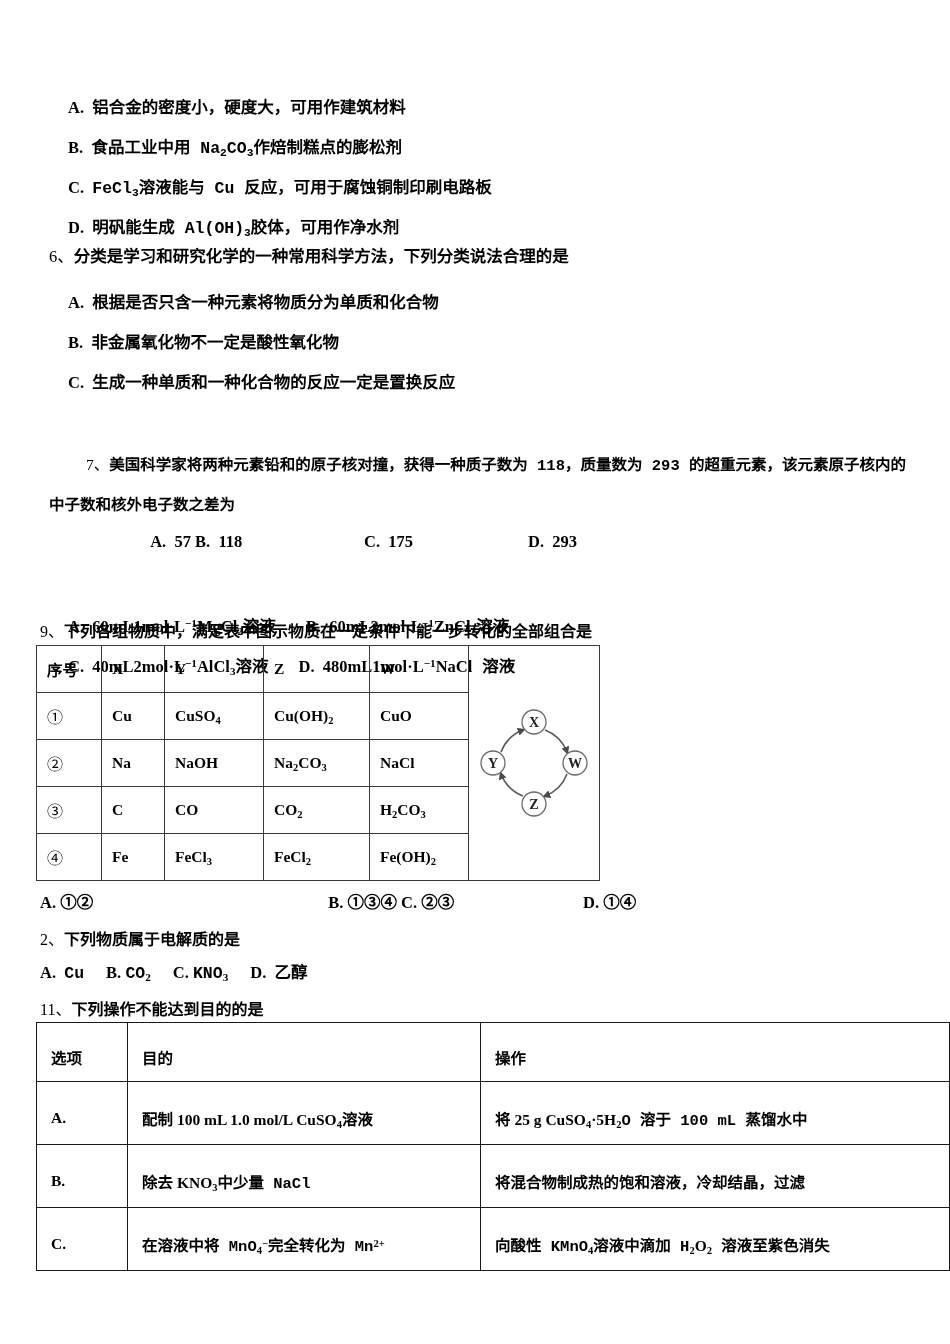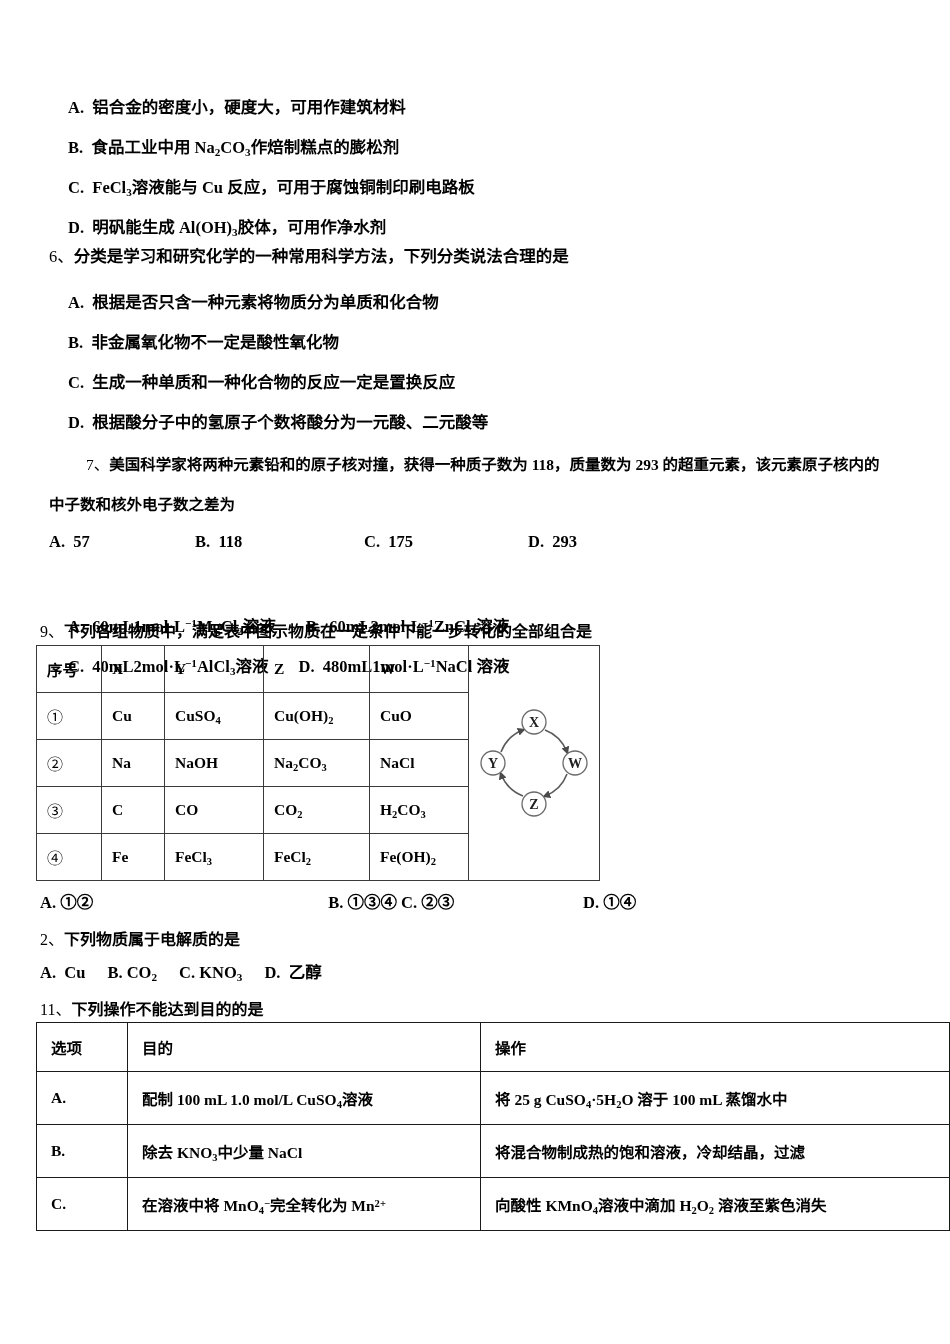--- a/index.html
+++ b/index.html
@@ -30,21 +30,21 @@
     white-space: nowrap;
   }
   .qline {
     font-size: 16.5px;
     white-space: nowrap;
   }
   .num {
     font-family: "Liberation Serif", serif;
   }
   .cjk {
-    font-family: Liberation Serif, serif;
+    font-family: Liberation Mono, monospace;
   }
   b, .bold { font-weight: bold; }
 
   sub { font-size: 0.68em; vertical-align: -0.28em; }
   sup { font-size: 0.68em; vertical-align: 0.42em; }
 
   
   .abs { position: absolute; white-space: nowrap; }
 
   
@@ -89,21 +89,21 @@
     left: 36px;
     top: 1022px;
     width: 868px;
     border-collapse: collapse;
     table-layout: fixed;
     font-size: 15.5px;
     font-weight: bold;
   }
   .t2 td {
     border: 1.3px solid #1a1a1a;
-    padding: 0 0 0 14px;
+    padding: 10px 0 0 14px;
     height: 52px;
     vertical-align: middle;
   }
   .t2 .k0 { width: 76px; }
   .t2 .k1 { width: 338px; }
   .t2 .k2 { width: 454px; }
   .t2 .hdrrow td { height: 48px; }
 </style>
 </head>
 <body>
@@ -131,32 +131,29 @@
   </div>
   <div class="abs" style="left:68px; top:289px;">
     <span class="opt"><b>A.</b>&nbsp;&nbsp;<span class="cjk">根据是否只含一种元素将物质分为单质和化合物</span></span>
   </div>
   <div class="abs" style="left:68px; top:329px;">
     <span class="opt"><b>B.</b>&nbsp;&nbsp;<span class="cjk">非金属氧化物不一定是酸性氧化物</span></span>
   </div>
   <div class="abs" style="left:68px; top:369px;">
     <span class="opt"><b>C.</b>&nbsp;&nbsp;<span class="cjk">生成一种单质和一种化合物的反应一定是置换反应</span></span>
   </div>
-  <div class="abs" style="left:68px; top:409px;">
-    <span class="opt"><b>D.</b>&nbsp;&nbsp;<span class="cjk">根据酸分子中的氢原子个数将酸分为一元酸、二元酸等</span></span>
-  </div>
 
   <div class="abs" style="left:49px; top:452px; font-size:15.5px;margin-left:37px;">
     <span class="num">7、</span><span class="cjk bold">美国科学家将两种元素铅和的原子核对撞，获得一种质子数为 118，质量数为 293 的超重元素，该元素原子核内的</span>
   </div>
   <div class="abs" style="left:49px; top:492px; font-size:15.5px;">
     <span class="cjk bold">中子数和核外电子数之差为</span>
   </div>
   <div class="abs" style="left:49px; top:532px;">
-    <span class="opt" style="display:inline-block; width:142px;"><b>A.</b>&nbsp;&nbsp;<span>57</span></span>
+    <span class="opt" style="display:inline-block; width:142px;text-align:right;"><b>A.</b>&nbsp;&nbsp;<span>57</span></span>
     <span class="opt" style="display:inline-block; width:165px;"><b>B.</b>&nbsp;&nbsp;<span>118</span></span>
     <span class="opt" style="display:inline-block; width:160px;"><b>C.</b>&nbsp;&nbsp;<span>175</span></span>
     <span class="opt" style="display:inline-block;"><b>D.</b>&nbsp;&nbsp;<span>293</span></span>
   </div>
 
 
   <div class="abs" style="left:68px; top:613px;">
     <span class="opt"><b>A.</b>&nbsp;&nbsp;<span>60mL1mol·L</span><sup>−1</sup><span>MgCl</span><sub>2</sub><span class="cjk">溶液</span></span>
     <span style="display:inline-block; width:22px;"></span>
     <span class="opt"><b>B.</b>&nbsp;&nbsp;<span>60mL2mol·L</span><sup>−1</sup><span>ZnCl</span><sub>2</sub><span class="cjk">溶液</span></span>

